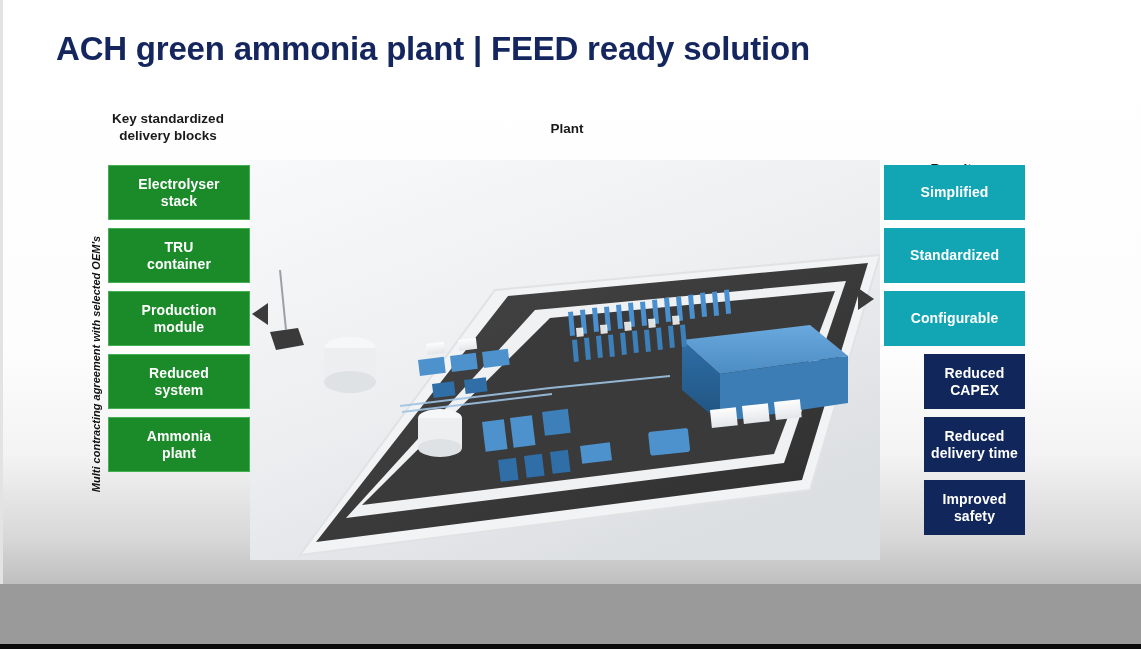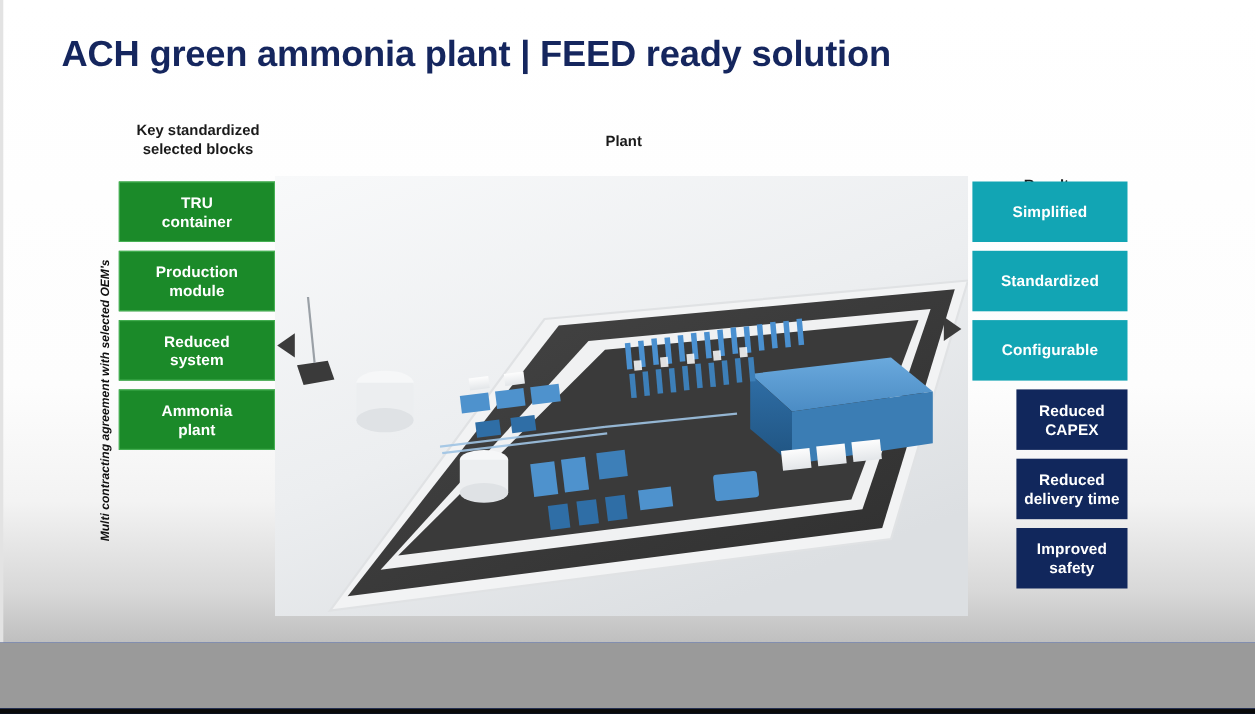--- a/index.html
+++ b/index.html
@@ -1,19 +1,19 @@
 <!DOCTYPE html>
 <html><head>
 <meta charset="utf-8">
 <style>
   * { box-sizing: border-box; margin: 0; padding: 0; }
   html, body { width: 1141px; height: 649px; overflow: hidden; background: #000; }
   body { font-family: "Liberation Sans", sans-serif; }
 
-  #root { position: relative; width: 1141px; height: 649px; background: #1d4ed8; }
+  #root { position: relative; width: 1141px; height: 649px; background: #0c4a6e; }
 
   
   #slide {
     position: absolute; left: 0; top: 0; width: 1141px; height: 584px;
     background: linear-gradient(to bottom, #ffffff 0%, #fdfdfd 60%, #f3f3f3 78%, #d8d8d8 92%, #bfbfbf 100%);
     overflow: hidden;
   }
   #slide::before{
     content:""; position:absolute; left:0; top:0; bottom:0; width:3px;
     background:#e3e3e3;
@@ -23,21 +23,21 @@
     position: absolute; left: 56px; top: 30px;
     font-size: 33px; font-weight: bold; color: #15265e;
     letter-spacing: -0.2px; white-space: nowrap;
   }
 
   
   .col-head {
     position: absolute; text-align: center;
     font-size: 13.5px; font-weight: bold; color: #1a1a1a; line-height: 1.25;
   }
-  #head-left  { left: 104px; top: 111px; width: 152px; }
+  #head-left  { left: 92px; top: 111px; width: 152px; }
   #head-mid   { left: 488px; top: 121px; width: 158px; }
   #head-right { left: 880px; top: 121px; width: 150px; margin-top: 40px; }
 
   
   #rail {
     position: absolute; left: -34px; top: 358px; width: 260px;
     transform: rotate(-90deg);
     font-size: 11px; font-style: italic; font-weight: bold; color: #111;
     text-align: center; white-space: nowrap;
   }
@@ -90,21 +90,21 @@
 <body>
 
 <div id="root">
 
   <div id="slide">
 
     <div id="title">ACH green ammonia plant | FEED ready solution</div>
 
     <div id="head-left" class="col-head">
       <div>Key standardized</div>
-      <div>selected blocks</div>
+      <div>delivery blocks</div>
     </div>
 
     <div id="head-mid" class="col-head">Plant</div>
 
     <div id="head-right" class="col-head">Results</div>
 
     <div id="rail">Multi contracting agreement with selected  OEM's</div>
 
     <div id="plant">
       <svg viewBox="0 0 630 400" preserveAspectRatio="none">
@@ -236,20 +236,26 @@
         </g>
       </svg>
     </div>
 
     <div id="arrow-left" class="arrow"></div>
     <div id="arrow-right" class="arrow"></div>
 
     <div id="col-left" class="col">
       <div class="box green">
         <div>
+          <div>Electrolyser</div>
+          <div>stack</div>
+        </div>
+      </div>
+      <div class="box green">
+        <div>
           <div>TRU</div>
           <div>container</div>
         </div>
       </div>
       <div class="box green">
         <div>
           <div>Production</div>
           <div>module</div>
         </div>
       </div>

